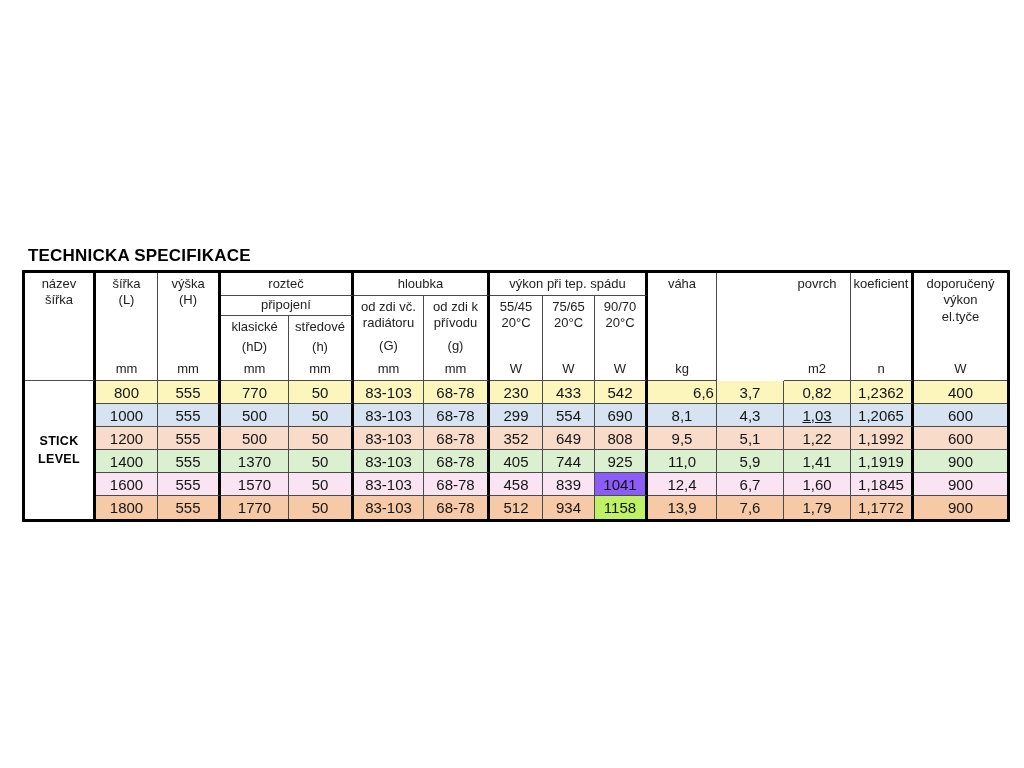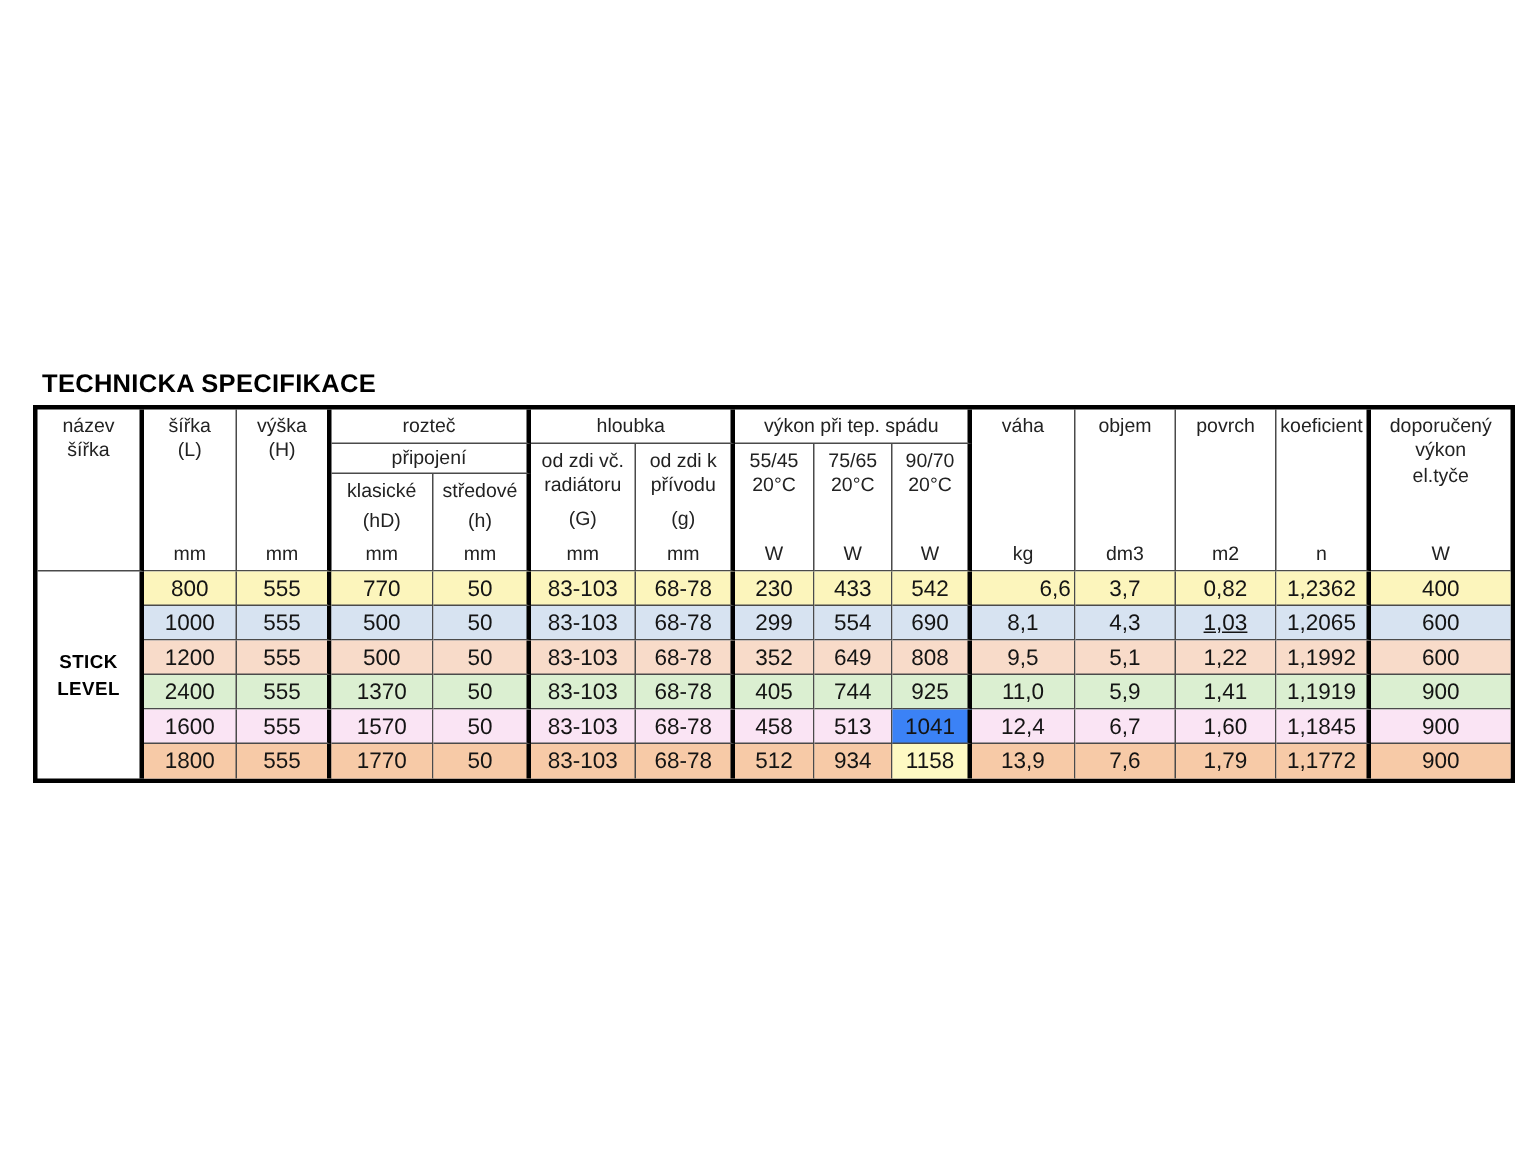--- a/index.html
+++ b/index.html
@@ -96,24 +96,20 @@
       </div>
       <div class="cell hc top brt bb" style="grid-column:10;grid-row:2/5">
         <span>90/70</span>
         <span>20°C</span>
         <span class="unit">W</span>
       </div>
 
       <div class="cell hc top brn bb" style="grid-column:11;grid-row:1/5">
         <span>váha</span>
         <span class="unit">kg</span>
-      </div>
-      <div class="cell hc top brn bb" style="grid-column:12;grid-row:1/5">
-        <span>objem</span>
-        <span class="unit">dm3</span>
       </div>
       <div class="cell hc top brn bb" style="grid-column:13;grid-row:1/5">
         <span>povrch</span>
         <span class="unit">m2</span>
       </div>
       <div class="cell hc top brt bb" style="grid-column:14;grid-row:1/5">
         <span>koeficient</span>
         <span class="unit">n</span>
       </div>
       <div class="cell hc top bb" style="grid-column:15;grid-row:1/5">
@@ -163,57 +159,57 @@
         <div class="cell dcell brn bb" style="grid-area: 7 / 6; background: rgb(248, 219, 201);">83-103</div>
         <div class="cell dcell brt bb" style="grid-area: 7 / 7; background: rgb(248, 219, 201);">68-78</div>
         <div class="cell dcell brn bb" style="grid-area: 7 / 8; background: rgb(248, 219, 201);">352</div>
         <div class="cell dcell brn bb" style="grid-area: 7 / 9; background: rgb(248, 219, 201);">649</div>
         <div class="cell dcell brt bb" style="grid-area: 7 / 10; background: rgb(248, 219, 201);">808</div>
         <div class="cell dcell brn bb" style="grid-area: 7 / 11; background: rgb(248, 219, 201);">9,5</div>
         <div class="cell dcell brn bb" style="grid-area: 7 / 12; background: rgb(248, 219, 201);">5,1</div>
         <div class="cell dcell brn bb" style="grid-area: 7 / 13; background: rgb(248, 219, 201);">1,22</div>
         <div class="cell dcell brt bb" style="grid-area: 7 / 14; background: rgb(248, 219, 201);">1,1992</div>
         <div class="cell dcell bb" style="grid-area: 7 / 15; background: rgb(248, 219, 201);">600</div>
-        <div class="cell dcell brn bb" style="grid-area: 8 / 2; background: rgb(219, 239, 209);">2400</div>
+        <div class="cell dcell brn bb" style="grid-area: 8 / 2; background: rgb(219, 239, 209);">1400</div>
         <div class="cell dcell brt bb" style="grid-area: 8 / 3; background: rgb(219, 239, 209);">555</div>
         <div class="cell dcell brn bb" style="grid-area: 8 / 4; background: rgb(219, 239, 209);">1370</div>
         <div class="cell dcell brt bb" style="grid-area: 8 / 5; background: rgb(219, 239, 209);">50</div>
         <div class="cell dcell brn bb" style="grid-area: 8 / 6; background: rgb(219, 239, 209);">83-103</div>
         <div class="cell dcell brt bb" style="grid-area: 8 / 7; background: rgb(219, 239, 209);">68-78</div>
         <div class="cell dcell brn bb" style="grid-area: 8 / 8; background: rgb(219, 239, 209);">405</div>
         <div class="cell dcell brn bb" style="grid-area: 8 / 9; background: rgb(219, 239, 209);">744</div>
         <div class="cell dcell brt bb" style="grid-area: 8 / 10; background: rgb(219, 239, 209);">925</div>
         <div class="cell dcell brn bb" style="grid-area: 8 / 11; background: rgb(219, 239, 209);">11,0</div>
         <div class="cell dcell brn bb" style="grid-area: 8 / 12; background: rgb(219, 239, 209);">5,9</div>
         <div class="cell dcell brn bb" style="grid-area: 8 / 13; background: rgb(219, 239, 209);">1,41</div>
         <div class="cell dcell brt bb" style="grid-area: 8 / 14; background: rgb(219, 239, 209);">1,1919</div>
         <div class="cell dcell bb" style="grid-area: 8 / 15; background: rgb(219, 239, 209);">900</div>
         <div class="cell dcell brn bb" style="grid-area: 9 / 2; background: rgb(250, 228, 244);">1600</div>
         <div class="cell dcell brt bb" style="grid-area: 9 / 3; background: rgb(250, 228, 244);">555</div>
         <div class="cell dcell brn bb" style="grid-area: 9 / 4; background: rgb(250, 228, 244);">1570</div>
         <div class="cell dcell brt bb" style="grid-area: 9 / 5; background: rgb(250, 228, 244);">50</div>
         <div class="cell dcell brn bb" style="grid-area: 9 / 6; background: rgb(250, 228, 244);">83-103</div>
         <div class="cell dcell brt bb" style="grid-area: 9 / 7; background: rgb(250, 228, 244);">68-78</div>
         <div class="cell dcell brn bb" style="grid-area: 9 / 8; background: rgb(250, 228, 244);">458</div>
-        <div class="cell dcell brn bb" style="grid-area: 9 / 9; background: rgb(250, 228, 244);">513</div>
-        <div class="cell dcell brt bb" style="grid-area: 9 / 10; background: #3b82f6;">1041</div>
+        <div class="cell dcell brn bb" style="grid-area: 9 / 9; background: rgb(250, 228, 244);">839</div>
+        <div class="cell dcell brt bb" style="grid-area: 9 / 10; background: #8b5cf6;">1041</div>
         <div class="cell dcell brn bb" style="grid-area: 9 / 11; background: rgb(250, 228, 244);">12,4</div>
         <div class="cell dcell brn bb" style="grid-area: 9 / 12; background: rgb(250, 228, 244);">6,7</div>
         <div class="cell dcell brn bb" style="grid-area: 9 / 13; background: rgb(250, 228, 244);">1,60</div>
         <div class="cell dcell brt bb" style="grid-area: 9 / 14; background: rgb(250, 228, 244);">1,1845</div>
         <div class="cell dcell bb" style="grid-area: 9 / 15; background: rgb(250, 228, 244);">900</div>
         <div class="cell dcell brn" style="grid-area: 10 / 2; background: rgb(247, 202, 167);">1800</div>
         <div class="cell dcell brt" style="grid-area: 10 / 3; background: rgb(247, 202, 167);">555</div>
         <div class="cell dcell brn" style="grid-area: 10 / 4; background: rgb(247, 202, 167);">1770</div>
         <div class="cell dcell brt" style="grid-area: 10 / 5; background: rgb(247, 202, 167);">50</div>
         <div class="cell dcell brn" style="grid-area: 10 / 6; background: rgb(247, 202, 167);">83-103</div>
         <div class="cell dcell brt" style="grid-area: 10 / 7; background: rgb(247, 202, 167);">68-78</div>
         <div class="cell dcell brn" style="grid-area: 10 / 8; background: rgb(247, 202, 167);">512</div>
         <div class="cell dcell brn" style="grid-area: 10 / 9; background: rgb(247, 202, 167);">934</div>
-        <div class="cell dcell brt" style="grid-area: 10 / 10; background: #fef9c3;">1158</div>
+        <div class="cell dcell brt" style="grid-area: 10 / 10; background: #bef264;">1158</div>
         <div class="cell dcell brn" style="grid-area: 10 / 11; background: rgb(247, 202, 167);">13,9</div>
         <div class="cell dcell brn" style="grid-area: 10 / 12; background: rgb(247, 202, 167);">7,6</div>
         <div class="cell dcell brn" style="grid-area: 10 / 13; background: rgb(247, 202, 167);">1,79</div>
         <div class="cell dcell brt" style="grid-area: 10 / 14; background: rgb(247, 202, 167);">1,1772</div>
         <div class="cell dcell" style="grid-area: 10 / 15; background: rgb(247, 202, 167);">900</div>
       </div>
   </div>
 </div>
 
 </body></html>

